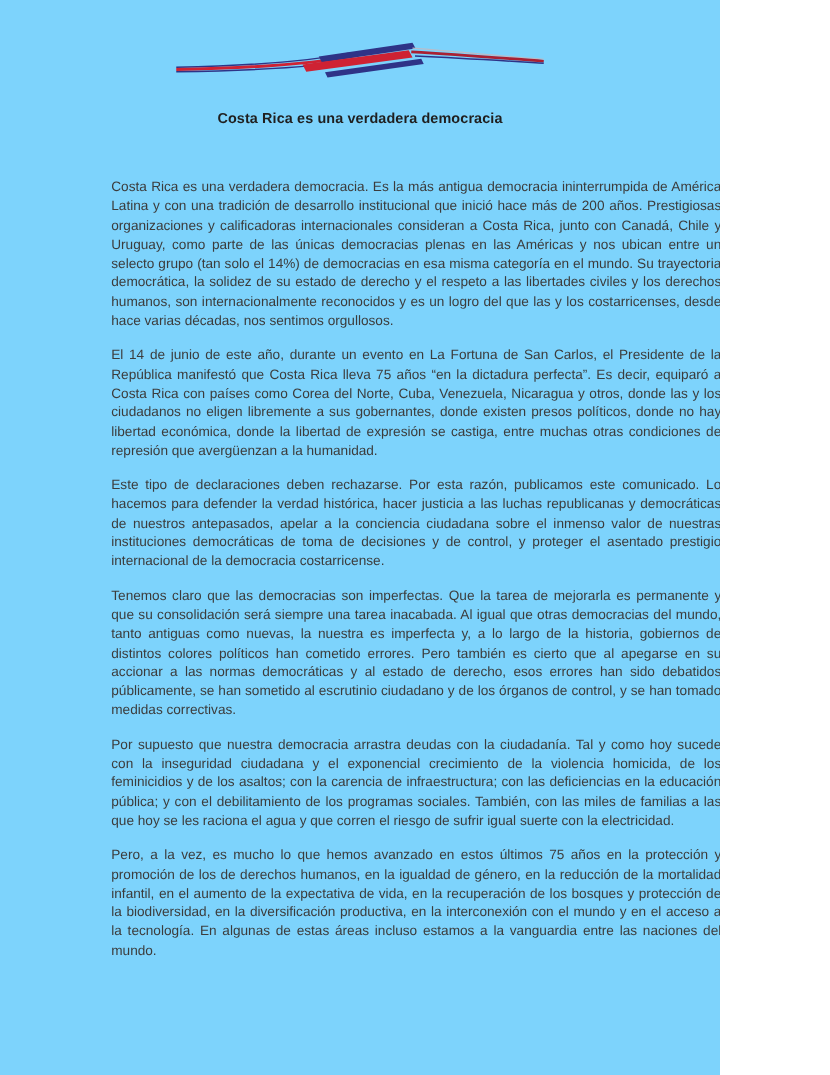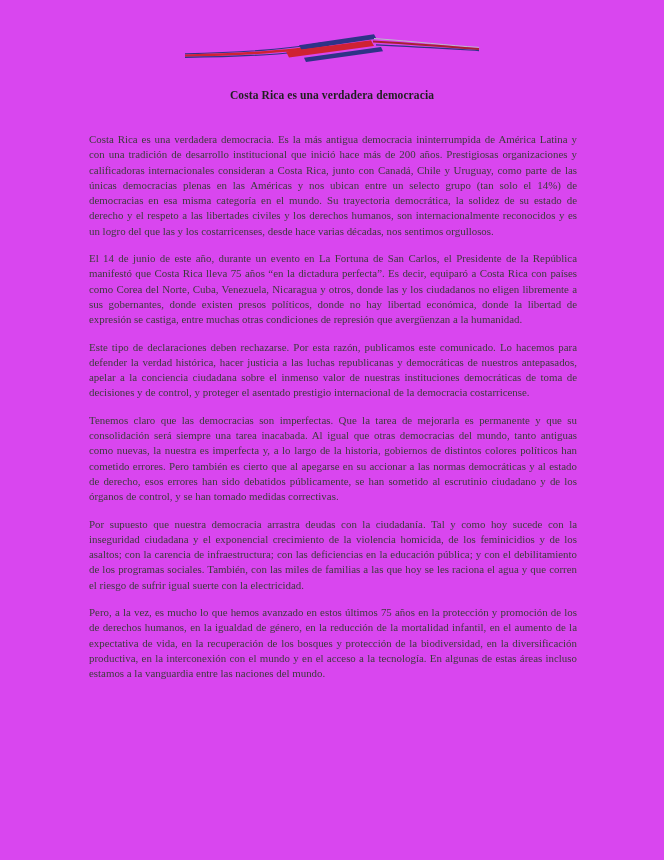--- a/index.html
+++ b/index.html
@@ -2,24 +2,24 @@
 <html lang="es"><head>
 <meta charset="utf-8">
 <style>
   html, body {
     margin: 0;
     padding: 0;
     background: #ffffff;
   }
   .page {
     position: relative;
-    width: 664px;
+    width: 576px;
     height: 860px;
-    background: #d946ef;
-    font-family: Liberation Serif, serif;
+    background: #7dd3fc;
+    font-family: Liberation Sans, sans-serif;
     overflow: hidden;
   }
   .logo-wrap {
     position: absolute;
     top: 30px;
     left: 50%;
     transform: translateX(-50%);
     width: 310px;
     height: 46px;
   }
@@ -34,21 +34,21 @@
     left: 0;
     width: 100%;
     text-align: center;
     font-size: 11.5px;
     font-weight: bold;
     color: #1f1f1f;
     letter-spacing: 0.1px;
   }
   .content {
     position: absolute;
-    top: 132px;
+    top: 143px;
     left: 89px;
     width: 488px;
     font-size: 10.9px;
     line-height: 15.3px;
     color: #3c3c3c;
     text-align: justify;
   }
   .content p {
     margin: 0 0 12px 0;
   }

